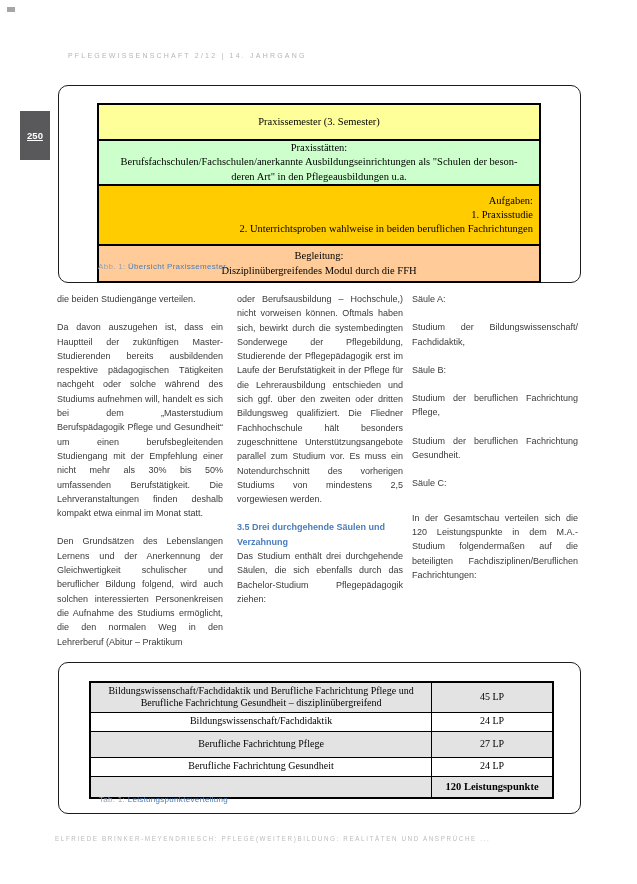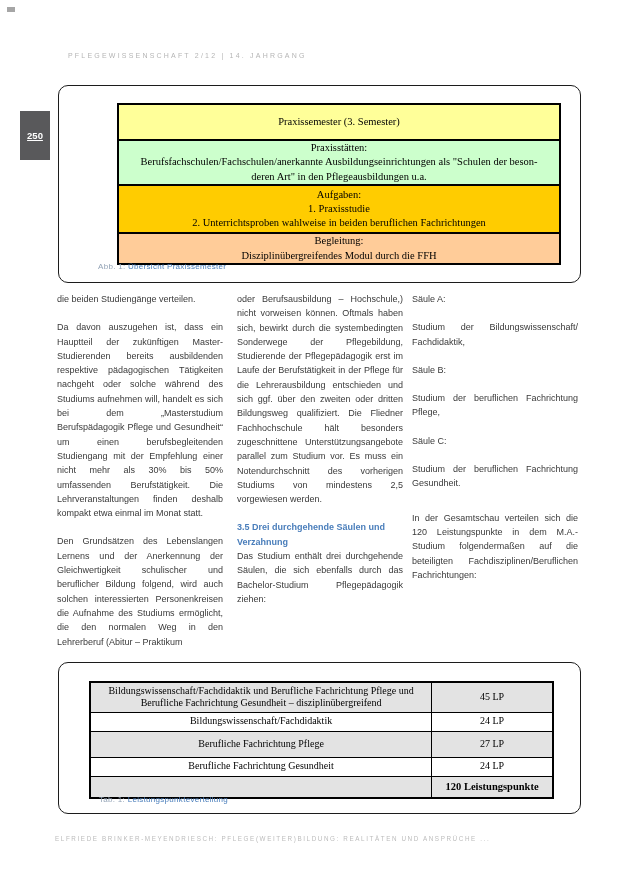--- a/index.html
+++ b/index.html
@@ -30,21 +30,21 @@
     position:absolute;left:58px;width:523px;
     border:1px solid #1c1c1c;border-radius:10px;background:#ffffff;
     box-sizing:border-box;
   }
   .fig-frame.one{top:85px;height:198px;}
   .fig-frame.two{top:662px;height:152px;}
 
   
   .fig-table{
     position:absolute;left:38px;top:17px;width:440px;
-    border:2px solid #000;box-sizing:content-box;margin-left:20px;
+    border:2px solid #000;box-sizing:content-box;
   }
   .fig-row{
     box-sizing:border-box;
     display:flex;flex-direction:column;justify-content:center;
     text-align:center;
     font-family:"Liberation Serif",serif;
     font-size:10.5px;line-height:14.2px;color:#000;
     border-top:2px solid #000;
     padding:1px 6px;
   }
@@ -112,26 +112,26 @@
   <div class="fig-frame one">
     <div class="fig-table">
         <div class="fig-row" style="background: rgb(255, 255, 153); height: 34px;">
           <div>Praxissemester (3. Semester)</div>
         </div>
         <div class="fig-row" style="background: rgb(204, 255, 204); height: 45px;">
           <div>Praxisstätten:</div>
           <div>Berufsfachschulen/Fachschulen/anerkannte Ausbildungseinrichtungen als "Schulen der beson-</div>
           <div>deren Art" in den Pflegeausbildungen u.a.</div>
         </div>
-        <div class="fig-row" style="background: rgb(255, 204, 0); height: 48px;">
+        <div class="fig-row" style="background: rgb(255, 204, 0); height: 60px; align-items: flex-end;">
           <div>Aufgaben:</div>
           <div>1. Praxisstudie</div>
           <div>2. Unterrichtsproben wahlweise in beiden beruflichen Fachrichtungen</div>
         </div>
-        <div class="fig-row" style="background: rgb(255, 204, 153); height: 31px;">
+        <div class="fig-row" style="background: rgb(255, 204, 153); height: 37px;">
           <div>Begleitung:</div>
           <div>Disziplinübergreifendes Modul durch die FFH</div>
         </div>
       </div>
     <div class="caption">
       <span class="cap-prefix">Abb. 1:</span>
       <span class="cap-text">Übersicht Praxissemester</span>
     </div>
   </div>
 
@@ -143,22 +143,22 @@
   <div class="col col-2">
       <p class="blk-para">oder Berufsausbildung – Hochschule,) nicht vorweisen können. Oftmals haben sich, bewirkt durch die systembedingten Sonderwege der Pflegebildung, Studierende der Pflegepädagogik erst im Laufe der Berufstätigkeit in der Pflege für die Lehrerausbildung entschieden und sich ggf. über den zweiten oder dritten Bildungsweg qualifiziert. Die Fliedner Fachhochschule hält besonders zugeschnittene Unterstützungsangebote parallel zum Studium vor. Es muss ein Notendurchschnitt des vorherigen Studiums von mindestens 2,5 vorgewiesen werden.</p>
       <p class="blk-heading">3.5 Drei durchgehende Säulen und Verzahnung</p>
       <p class="blk-para">Das Studium enthält drei durchgehende Säulen, die sich ebenfalls durch das Bachelor-Studium Pflegepädagogik ziehen:</p>
     </div>
   <div class="col col-3">
       <p class="blk-para">Säule A:</p>
       <p class="blk-para">Studium der Bildungswissenschaft/ Fachdidaktik,</p>
       <p class="blk-para">Säule B:</p>
       <p class="blk-para">Studium der beruflichen Fachrichtung Pflege,</p>
+      <p class="blk-para">Studium der beruflichen Fachrichtung Gesundheit.</p>
       <p class="blk-para">Säule C:</p>
-      <p class="blk-para">Studium der beruflichen Fachrichtung Gesundheit.</p>
       <p class="blk-para gap-before">In der Gesamtschau verteilen sich die 120 Leistungspunkte in dem M.A.-Studium folgendermaßen auf die beteiligten Fachdisziplinen/Beruflichen Fachrichtungen:</p>
     </div>
 
   <div class="fig-frame two">
     <table class="lp-table">
       <tbody>
           <tr class="shaded" style="height: 30px;">
             <td class="lp-label">Bildungswissenschaft/Fachdidaktik und Berufliche Fachrichtung Pflege und Berufliche Fachrichtung Gesundheit – disziplinübergreifend</td>
             <td class="lp-value">45 LP</td>
           </tr>

